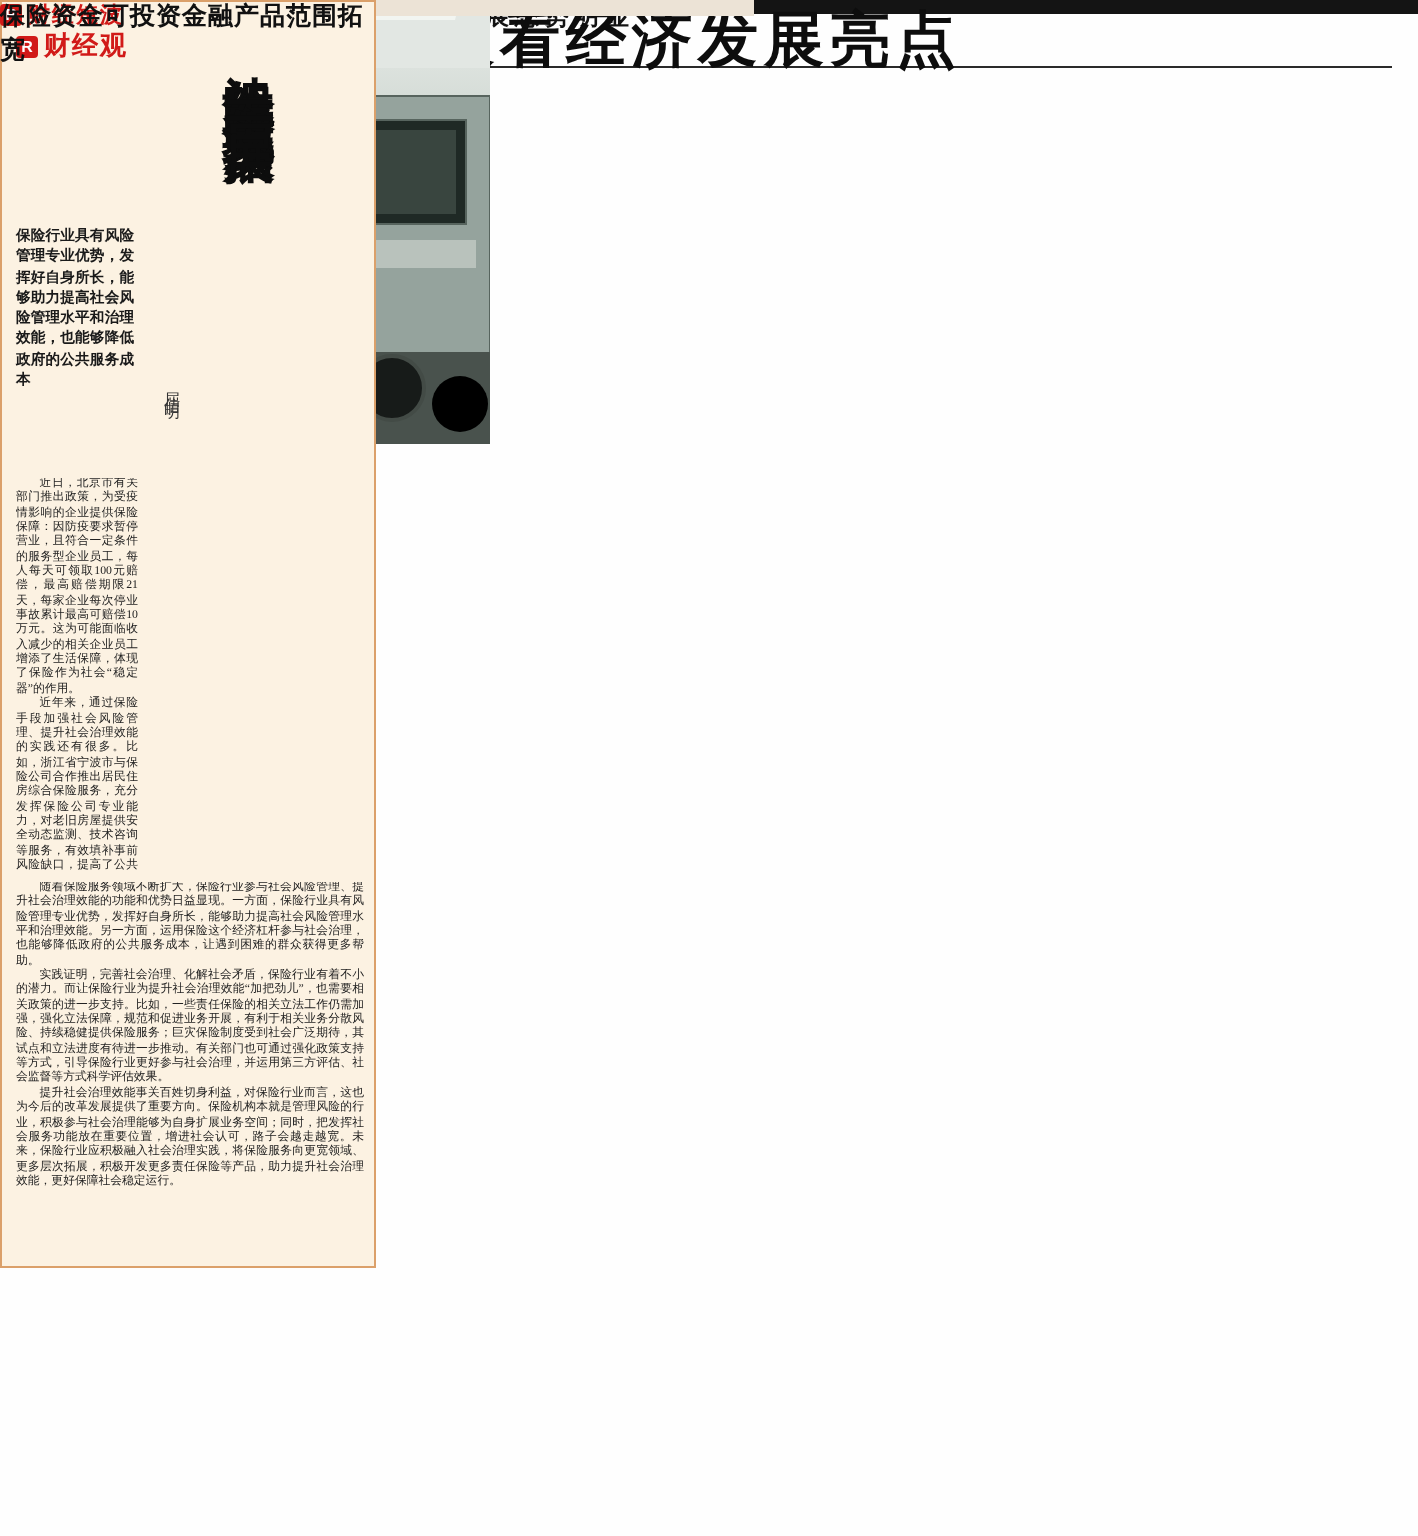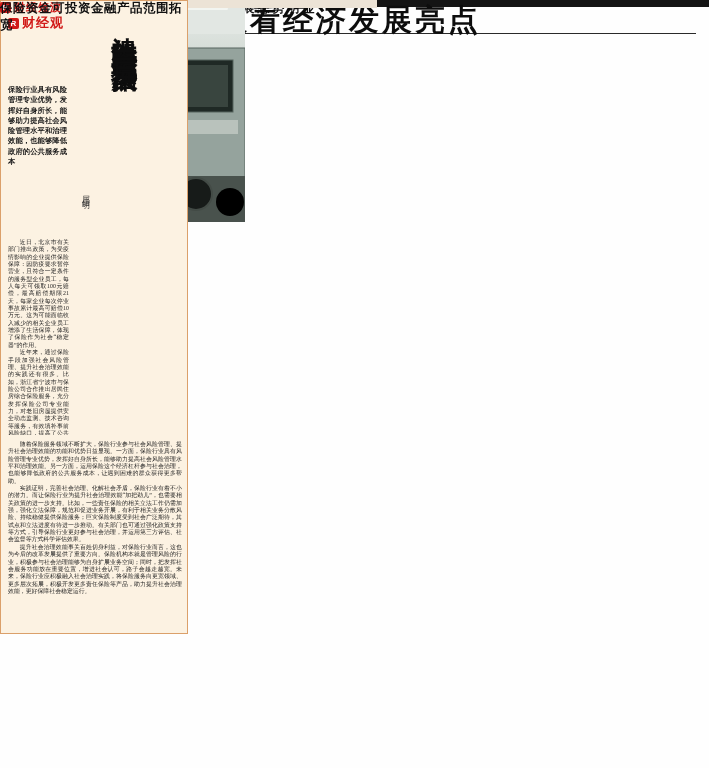--- a/index.html
+++ b/index.html
@@ -57,21 +57,21 @@
 
   
   .photo { left:145; top:178; width:245px; height:222px; overflow:hidden;
     background:#9aa69f; }
   .caption { left:145; top:403; width:245px; font-size:6.6px; font-weight:600;
     color:#1c1c1c; letter-spacing:0.2px; }
 
   
   .opbox { left:519; top:72; width:188px; height:634px; background:#fcf2e2;
     border:1.5px solid #dba06a; overflow:hidden; }
-  .op-intro { position:absolute; left:7px; top:84px; width:59px;
+  .op-intro { position:absolute; left:7px; top:112px; width:59px;
     font-size:7.3px; font-weight:700; line-height:10.3px; text-align:justify;
     color:#1a1a1a; }
   .op-bt { font-size:5.9px; line-height:7.35px; text-align:justify;
     text-indent:2em; color:#222; }
   .op-left { position:absolute; left:7px; top:238px; width:61px; height:196px;
     overflow:hidden; }
   .op-bottom { position:absolute; left:7px; top:440px; width:174px;
     height:188px; overflow:hidden; }
   .op-headline { position:absolute; left:106px; top:16px; height:600px;
     writing-mode:vertical-rl; text-orientation:upright;

